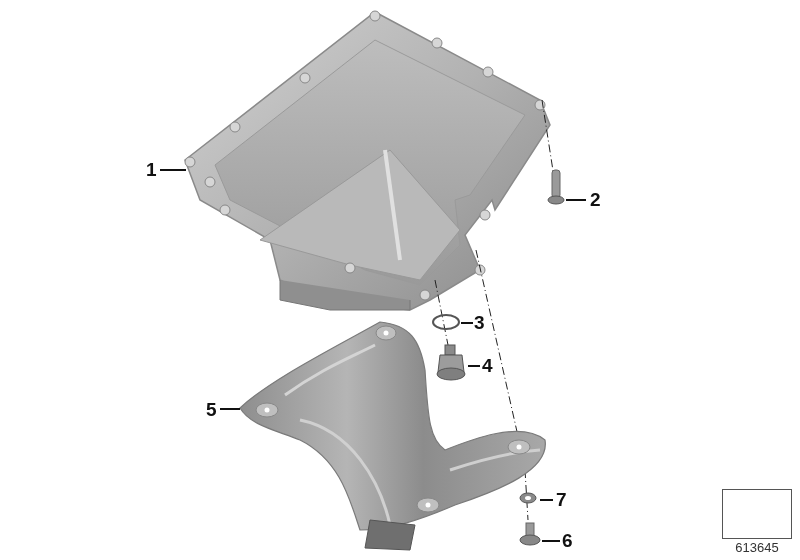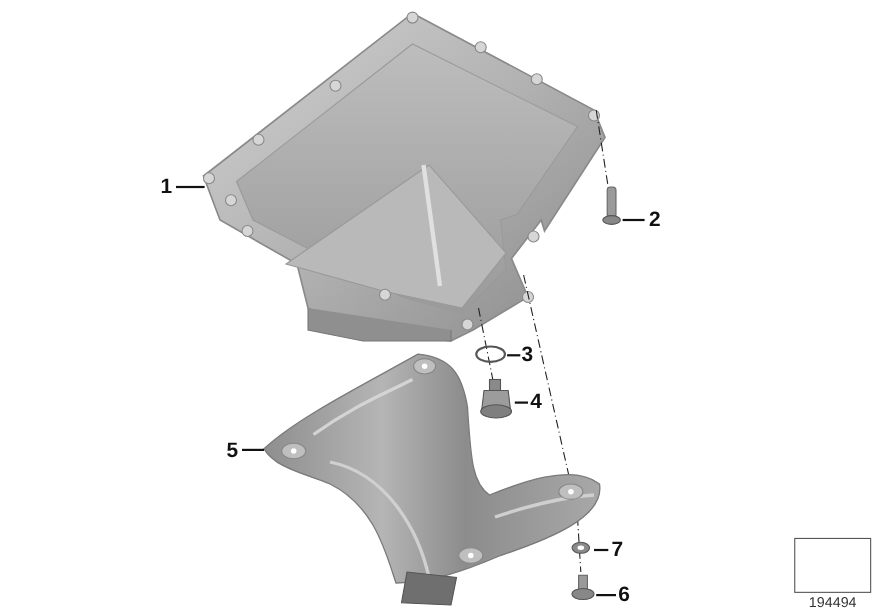--- a/index.html
+++ b/index.html
@@ -129,14 +129,14 @@
   <div class="leader" style="left:220px;top:408px;width:20px;"></div>
   <div class="callout" style="left:206px;top:400px;">5</div>
 
   <div class="leader" style="left:540px;top:499px;width:13px;"></div>
   <div class="callout" style="left:556px;top:490px;">7</div>
 
   <div class="leader" style="left:542px;top:540px;width:18px;"></div>
   <div class="callout" style="left:562px;top:531px;">6</div>
 
   <div class="ref-box"></div>
-  <div class="ref-num">194494</div>
+  <div class="ref-num">613645</div>
 </div>
 
 </body></html>

